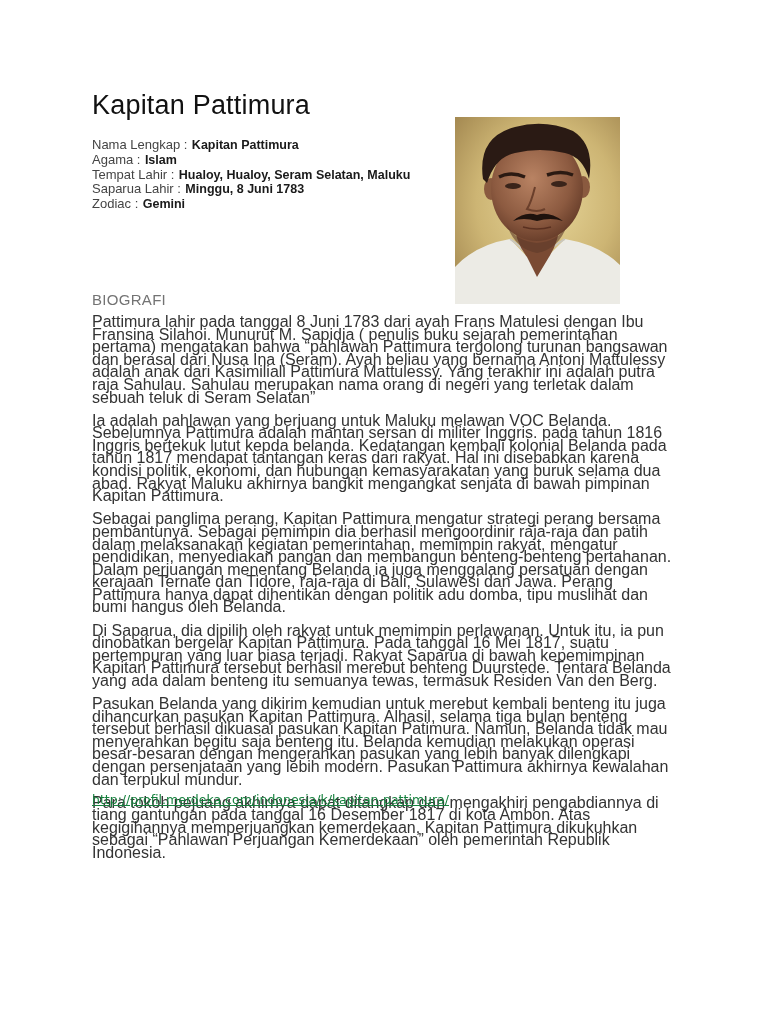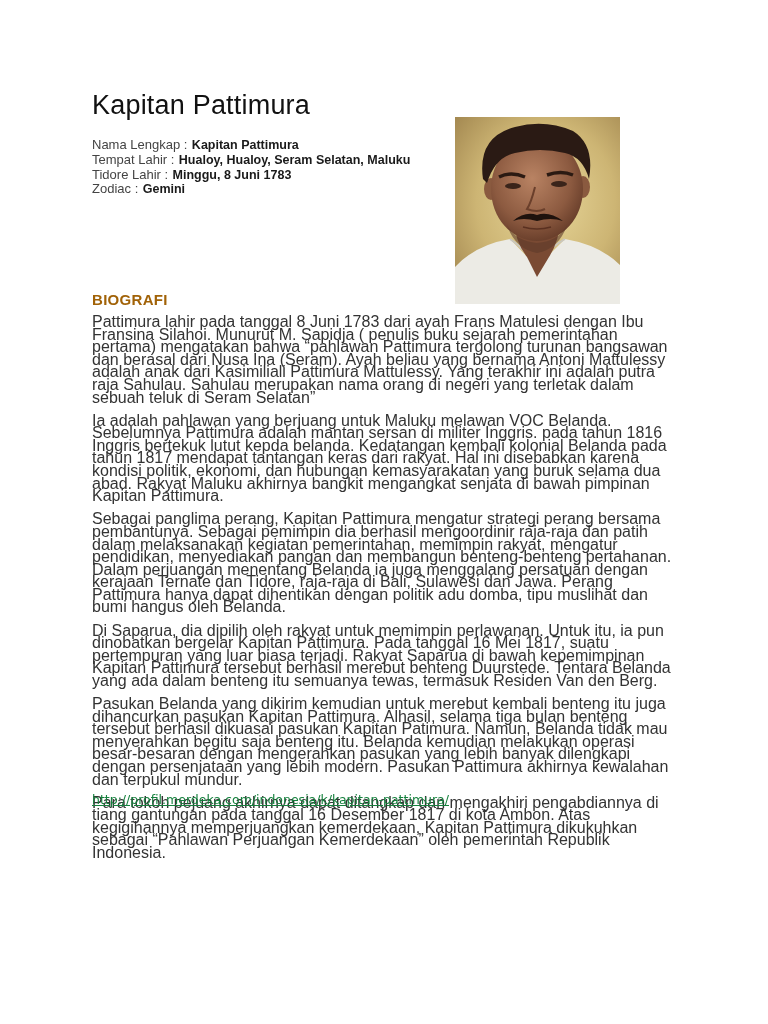--- a/index.html
+++ b/index.html
@@ -8,42 +8,46 @@
     .page-title { position: absolute; left: 92px; top: 90px; margin: 0;
                   font-size: 27px; font-weight: normal; color: #111111; letter-spacing: 0.2px; }
     .profile { position: absolute; left: 92px; top: 137px; }
     .profile-row { height: 14.8px; line-height: 14.8px; white-space: nowrap; }
     .profile-label { font-size: 13px; color: #444444; }
     .profile-value { font-size: 12.5px; font-weight: bold; color: #1a1a1a; }
     .portrait { position: absolute; left: 455px; top: 117px; width: 165px; height: 187px;
                 overflow: hidden; }
     .portrait svg { display: block; }
     .section-heading { position: absolute; left: 92px; top: 291px; margin: 0;
-                       font-size: 15px; font-weight: bold; color: #a16207; letter-spacing: 0.3px; }
+                       font-size: 15px; font-weight: normal; color: #737373; letter-spacing: 0.3px; }
     .bio { position: absolute; left: 92px; top: 316px; width: 590px; }
     .bio p { margin: 0 0 10.5px 0; font-size: 16px; line-height: 12.6px; color: #333333; }
     .source-link { position: absolute; left: 92px; top: 792px; font-family: "DejaVu Sans", sans-serif;
                    font-size: 12.5px; color: #15803d; text-decoration: underline; }
   </style>
 </head>
 <body>
 
 <h1 class="page-title">Kapitan Pattimura</h1>
 
 <div class="profile">
   <div class="profile-row">
     <span class="profile-label">Nama Lengkap :</span>
     <span class="profile-value">Kapitan Pattimura</span>
   </div>
   <div class="profile-row">
+    <span class="profile-label">Agama :</span>
+    <span class="profile-value">Islam</span>
+  </div>
+  <div class="profile-row">
     <span class="profile-label">Tempat Lahir :</span>
     <span class="profile-value">Hualoy, Hualoy, Seram Selatan, Maluku</span>
   </div>
   <div class="profile-row">
-    <span class="profile-label">Tidore Lahir :</span>
+    <span class="profile-label">Saparua Lahir :</span>
     <span class="profile-value">Minggu, 8 Juni 1783</span>
   </div>
   <div class="profile-row">
     <span class="profile-label">Zodiac :</span>
     <span class="profile-value">Gemini</span>
   </div>
 </div>
 
 <div class="portrait" title="Painted portrait of Kapitan Pattimura">
   <svg width="165" height="187" viewBox="0 0 165 187" xmlns="http://www.w3.org/2000/svg">

